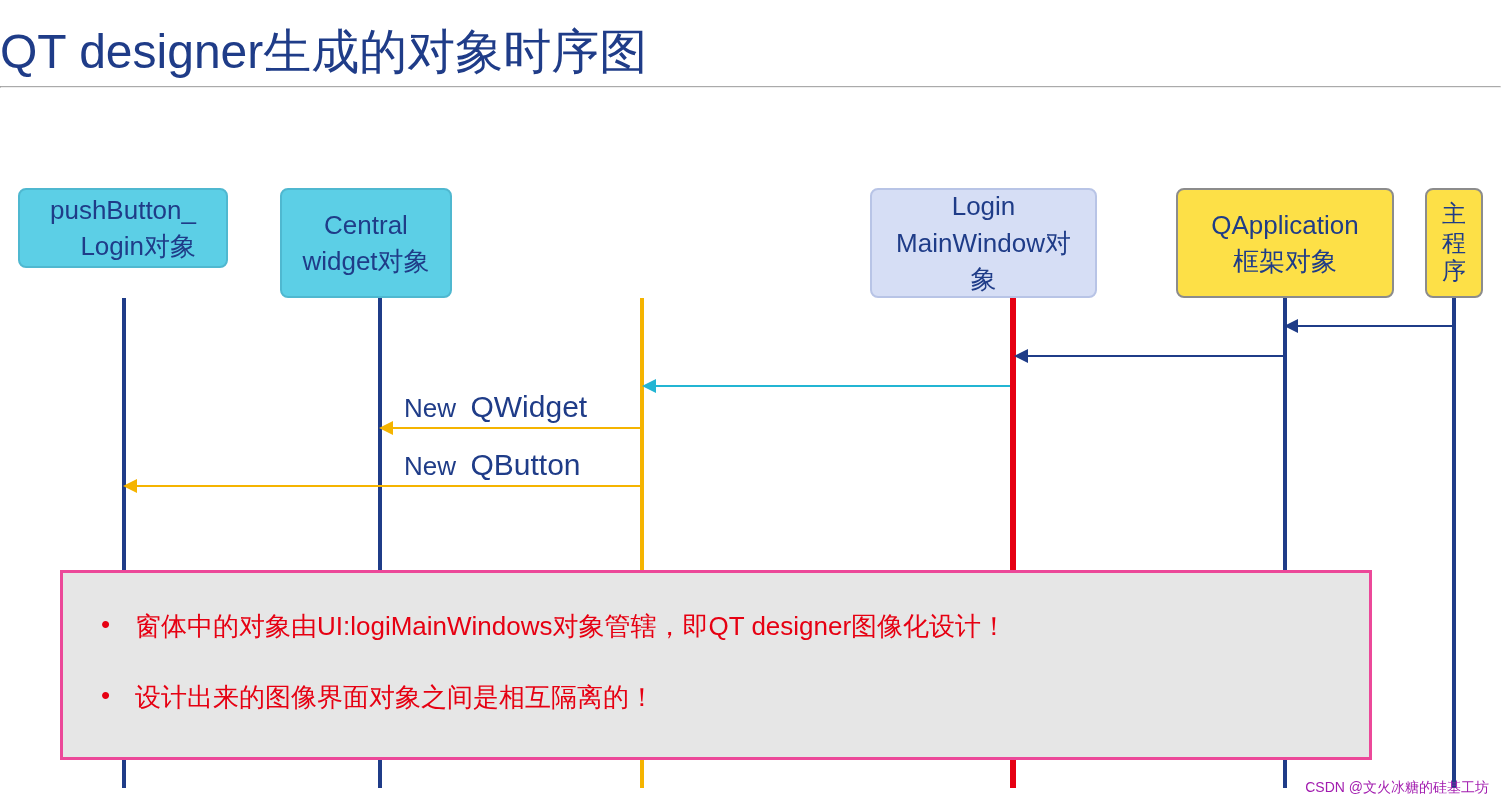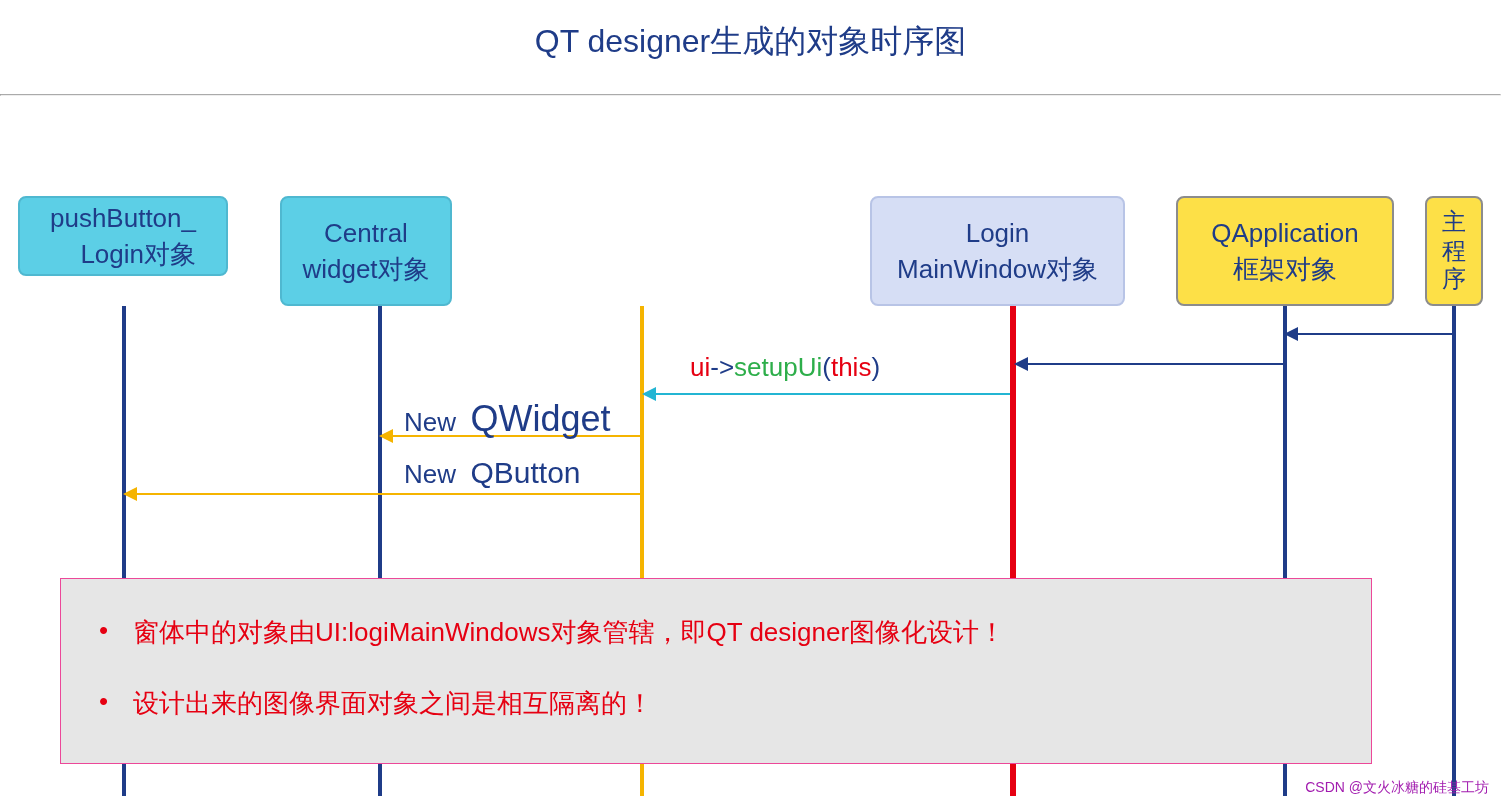--- a/index.html
+++ b/index.html
@@ -7,25 +7,25 @@
     margin: 0;
     font-family: "Microsoft YaHei", "Segoe UI", Arial, sans-serif;
     background: #fff;
     width: 1501px;
     height: 803px;
     position: relative;
     overflow: hidden;
   }
   .title {
     width: 100%;
-    text-align: center;
+    text-align: left;
     color: #1F3C88;
-    font-size: 32px;
+    font-size: 48px;
     font-weight: 400;
-    padding: 20px 0 30px 0;
+    padding: 20px 0 2px 0;
   }
   .title-rule {
     border-top: 1px solid #aaa;
     margin: 0;
   }
   .canvas {
     position: relative;
     width: 100%;
     height: 700px;
   }
@@ -71,21 +71,21 @@
     border-right: 14px solid;
   }
   .arrow-label {
     position: absolute;
     font-size: 26px;
     white-space: nowrap;
   }
   .notes {
     position: absolute;
     background: #E6E6E6;
-    border: 1px solid #ec4899;
+    border: 3px solid #ec4899;
     padding: 24px 38px;
   }
   .notes ul {
     list-style: none;
     margin: 0; padding: 0;
   }
   .notes li {
     color: #E60012;
     font-size: 26px;
     margin: 12px 0 36px 0;
@@ -117,21 +117,21 @@
 
 <div class="canvas">
 
   <div class="lifeline-box box-cyan" style="left:18px; top:100px; width:210px; height:80px;text-align:right;">pushButton_
 Login对象</div>
 
   <div class="lifeline-box box-cyan" style="left:280px; top:100px; width:172px; height:110px;">Central
 widget对象</div>
 
 
-  <div class="lifeline-box box-lav" style="left:870px; top:100px; width:255px; height:110px;text-align:center;">Login
+  <div class="lifeline-box box-lav" style="left:870px; top:100px; width:227px; height:110px;text-align:center;">Login
 MainWindow对象</div>
 
   <div class="lifeline-box box-gray" style="left:1176px; top:100px; width:218px; height:110px;">QApplication
 框架对象</div>
 
   <div class="lifeline-box box-gray" style="left:1425px; top:100px; width:58px; height:110px; font-size:24px; padding:6px 6px; line-height:1.2;">主
 程
 序</div>
 
   <div class="lifeline" style="left:122px; top:210px; height:490px; border-left:4px solid #1F3C88;"></div>
@@ -148,30 +148,27 @@
 
   <div class="arrow" style="left:1016px; top:268px; width:267px;">
     <div class="arrow-line" style="background:#1F3C88;"></div>
     <div class="arrow-head-l" style="border-right-color:#1F3C88;"></div>
   </div>
 
   <div class="arrow" style="left:644px; top:298px; width:366px;">
     <div class="arrow-line" style="background:#23B5D3;"></div>
     <div class="arrow-head-l" style="border-right-color:#23B5D3;"></div>
   </div>
-  <div class="arrow-label" style="left:690px; top:256px;">
-    <span style="color:#E60012;">ui</span><span style="color:#1F3C88;">-&gt;</span><span style="color:#2DAE4A;">setupUi</span><span style="color:#1F3C88;">(</span><span style="color:#E60012;">this</span><span style="color:#1F3C88;">)</span>
-  </div>
 
   <div class="arrow" style="left:381px; top:340px; width:259px;">
     <div class="arrow-line" style="background:#F5B400;"></div>
     <div class="arrow-head-l" style="border-right-color:#F5B400;"></div>
   </div>
   <div class="arrow-label" style="left:404px; top:302px; color:#1F3C88;">
-    <span>New</span>&nbsp;&nbsp;<span style="font-size:36px;margin-top:36px;">QWidget</span>
+    <span>New</span>&nbsp;&nbsp;<span style="font-size:30px;margin-top:36px;">QWidget</span>
   </div>
 
   <div class="arrow" style="left:125px; top:398px; width:515px;">
     <div class="arrow-line" style="background:#F5B400;"></div>
     <div class="arrow-head-l" style="border-right-color:#F5B400;"></div>
   </div>
   <div class="arrow-label" style="left:404px; top:360px; color:#1F3C88;">
     <span>New</span>&nbsp;&nbsp;<span style="font-size:30px;">QButton</span>
   </div>
 

